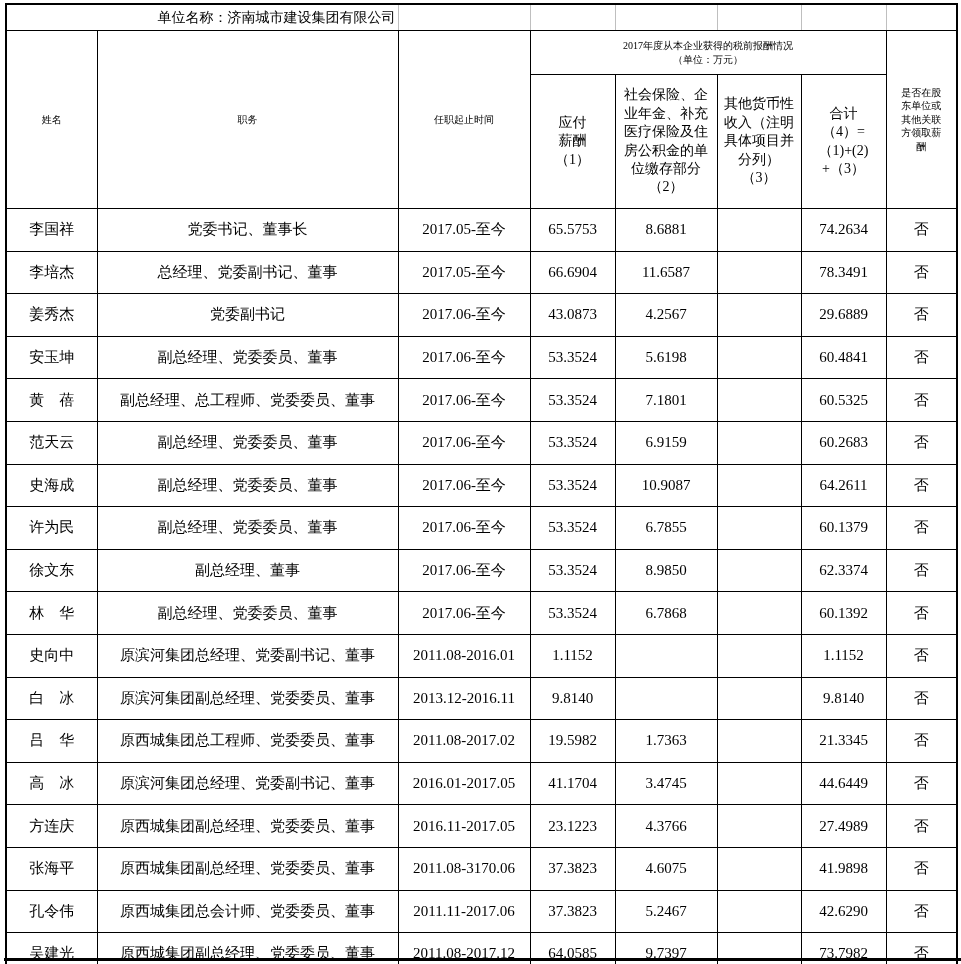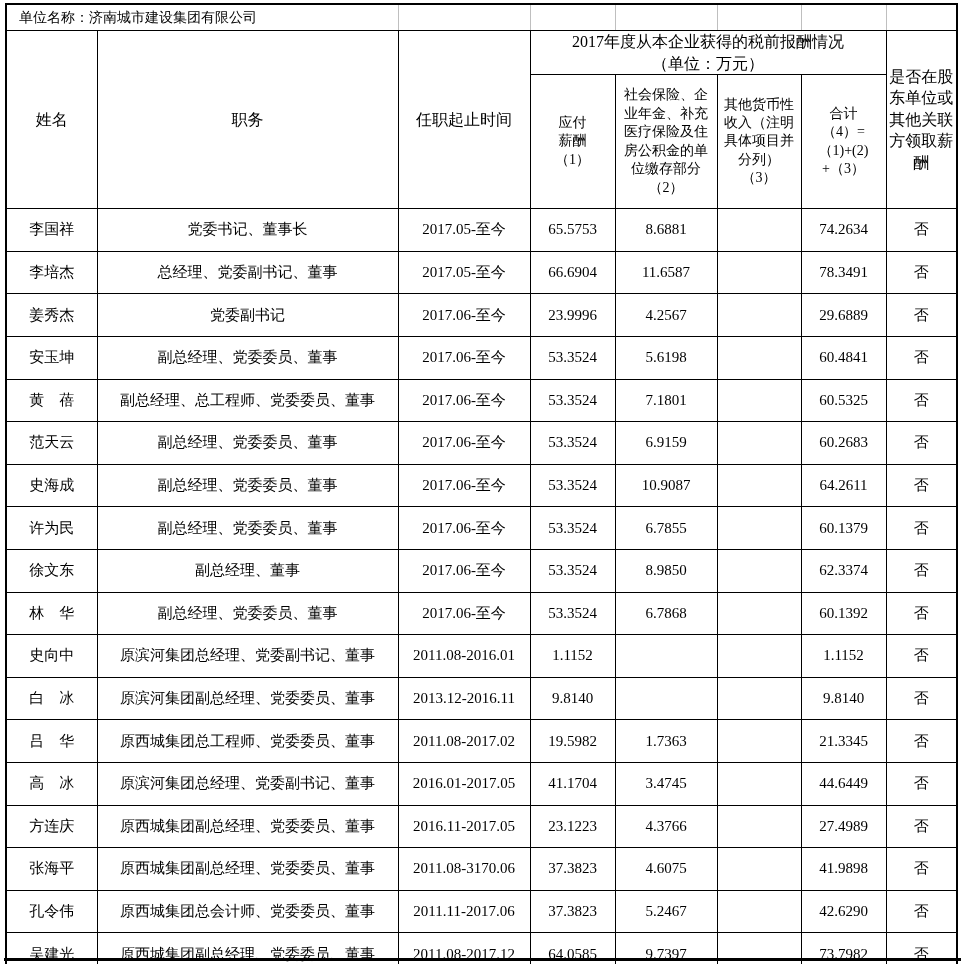--- a/index.html
+++ b/index.html
@@ -30,27 +30,27 @@
     overflow: hidden;
   }
   
   tr.title-row td {
     border: none;
     border-bottom: 1px solid #000;
     height: 25px;
     font-size: 14px;
   }
   tr.title-row td.title-cell {
-    text-align: left;
-    padding-left: 12px;
+    text-align: right;
+    padding-left: 20px;
     white-space: nowrap;
   }
   tr.title-row td.gline { border-left: 1px solid #bfbfbf; }
   
-  tr.h1 td { height: 43px; font-size: 16px; line-height: 1.35; }
+  tr.h1 td { height: 43px; font-size: 10px; line-height: 1.35; }
   tr.h2 td { height: 133px; font-size: 14px; line-height: 1.32; }
   td.pre { white-space: pre-line; }
   
   tr.data-row td { height: 41.6px; font-size: 15px; }
   tr.data-row td.c-position { padding: 0 9px; margin-left: 42px; }
   .bottom-rule {
     position: absolute;
     left: 4px;
     top: 958px;
     width: 957px;
@@ -134,21 +134,21 @@
     <td class="c-salary">66.6904</td>
     <td class="c-insurance">11.6587</td>
     <td class="c-other"></td>
     <td class="c-total">78.3491</td>
     <td class="c-related">否</td>
   </tr>
         <tr class="data-row">
     <td class="c-name">姜秀杰</td>
     <td class="c-position">党委副书记</td>
     <td class="c-term">2017.06-至今</td>
-    <td class="c-salary">23.9996</td>
+    <td class="c-salary">43.0873</td>
     <td class="c-insurance">4.2567</td>
     <td class="c-other"></td>
     <td class="c-total">29.6889</td>
     <td class="c-related">否</td>
   </tr>
         <tr class="data-row">
     <td class="c-name">安玉坤</td>
     <td class="c-position">副总经理、党委委员、董事</td>
     <td class="c-term">2017.06-至今</td>
     <td class="c-salary">53.3524</td>

